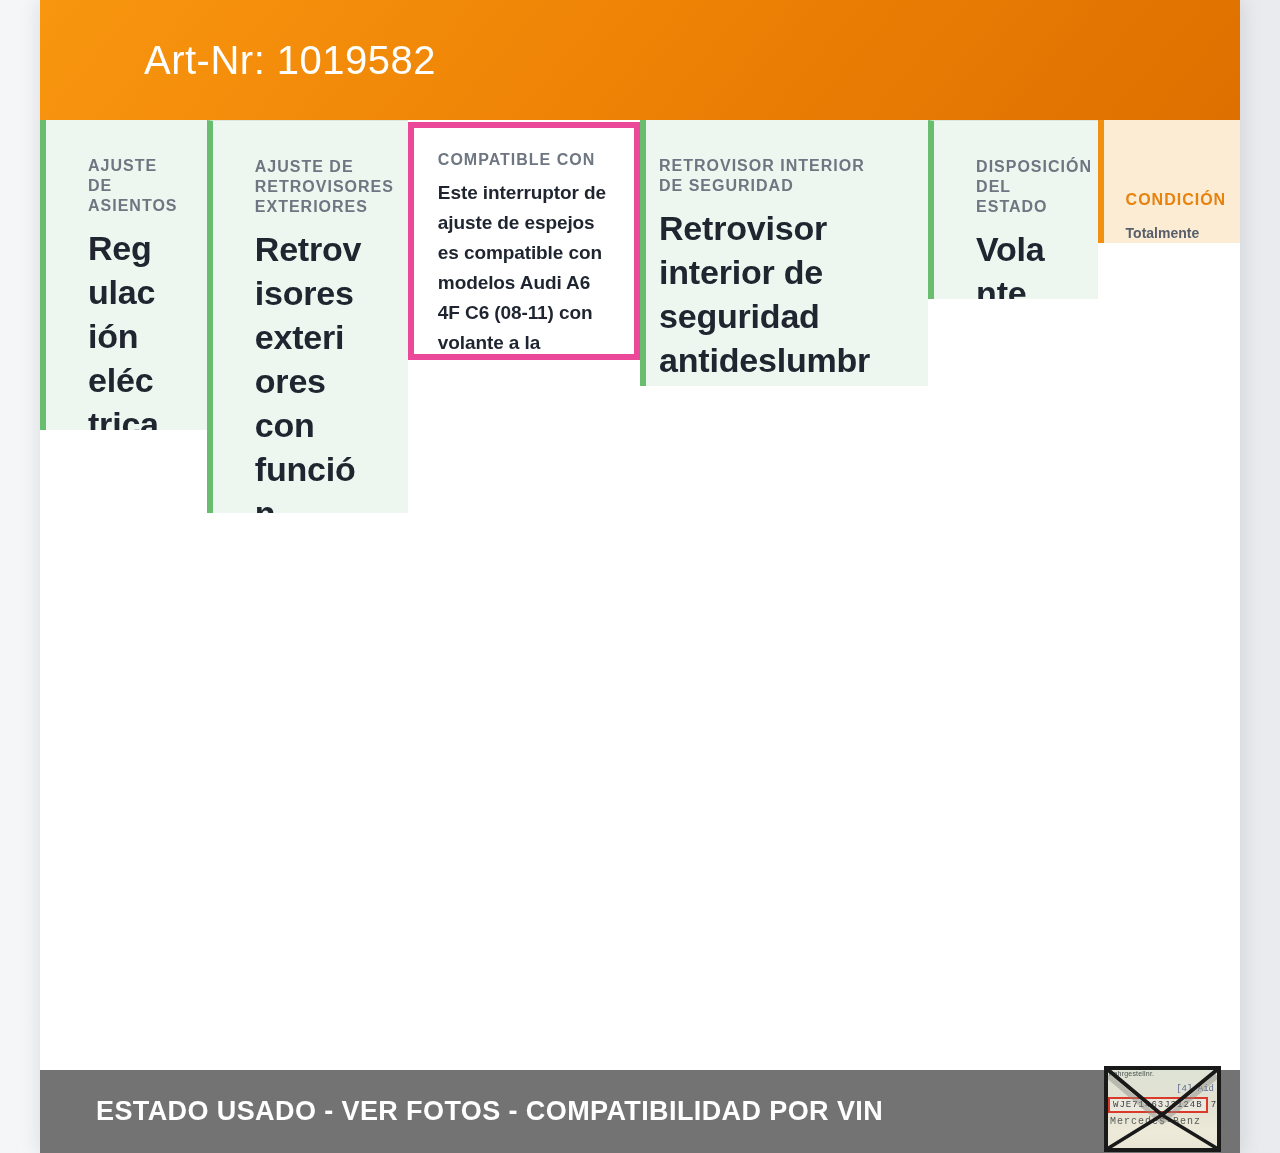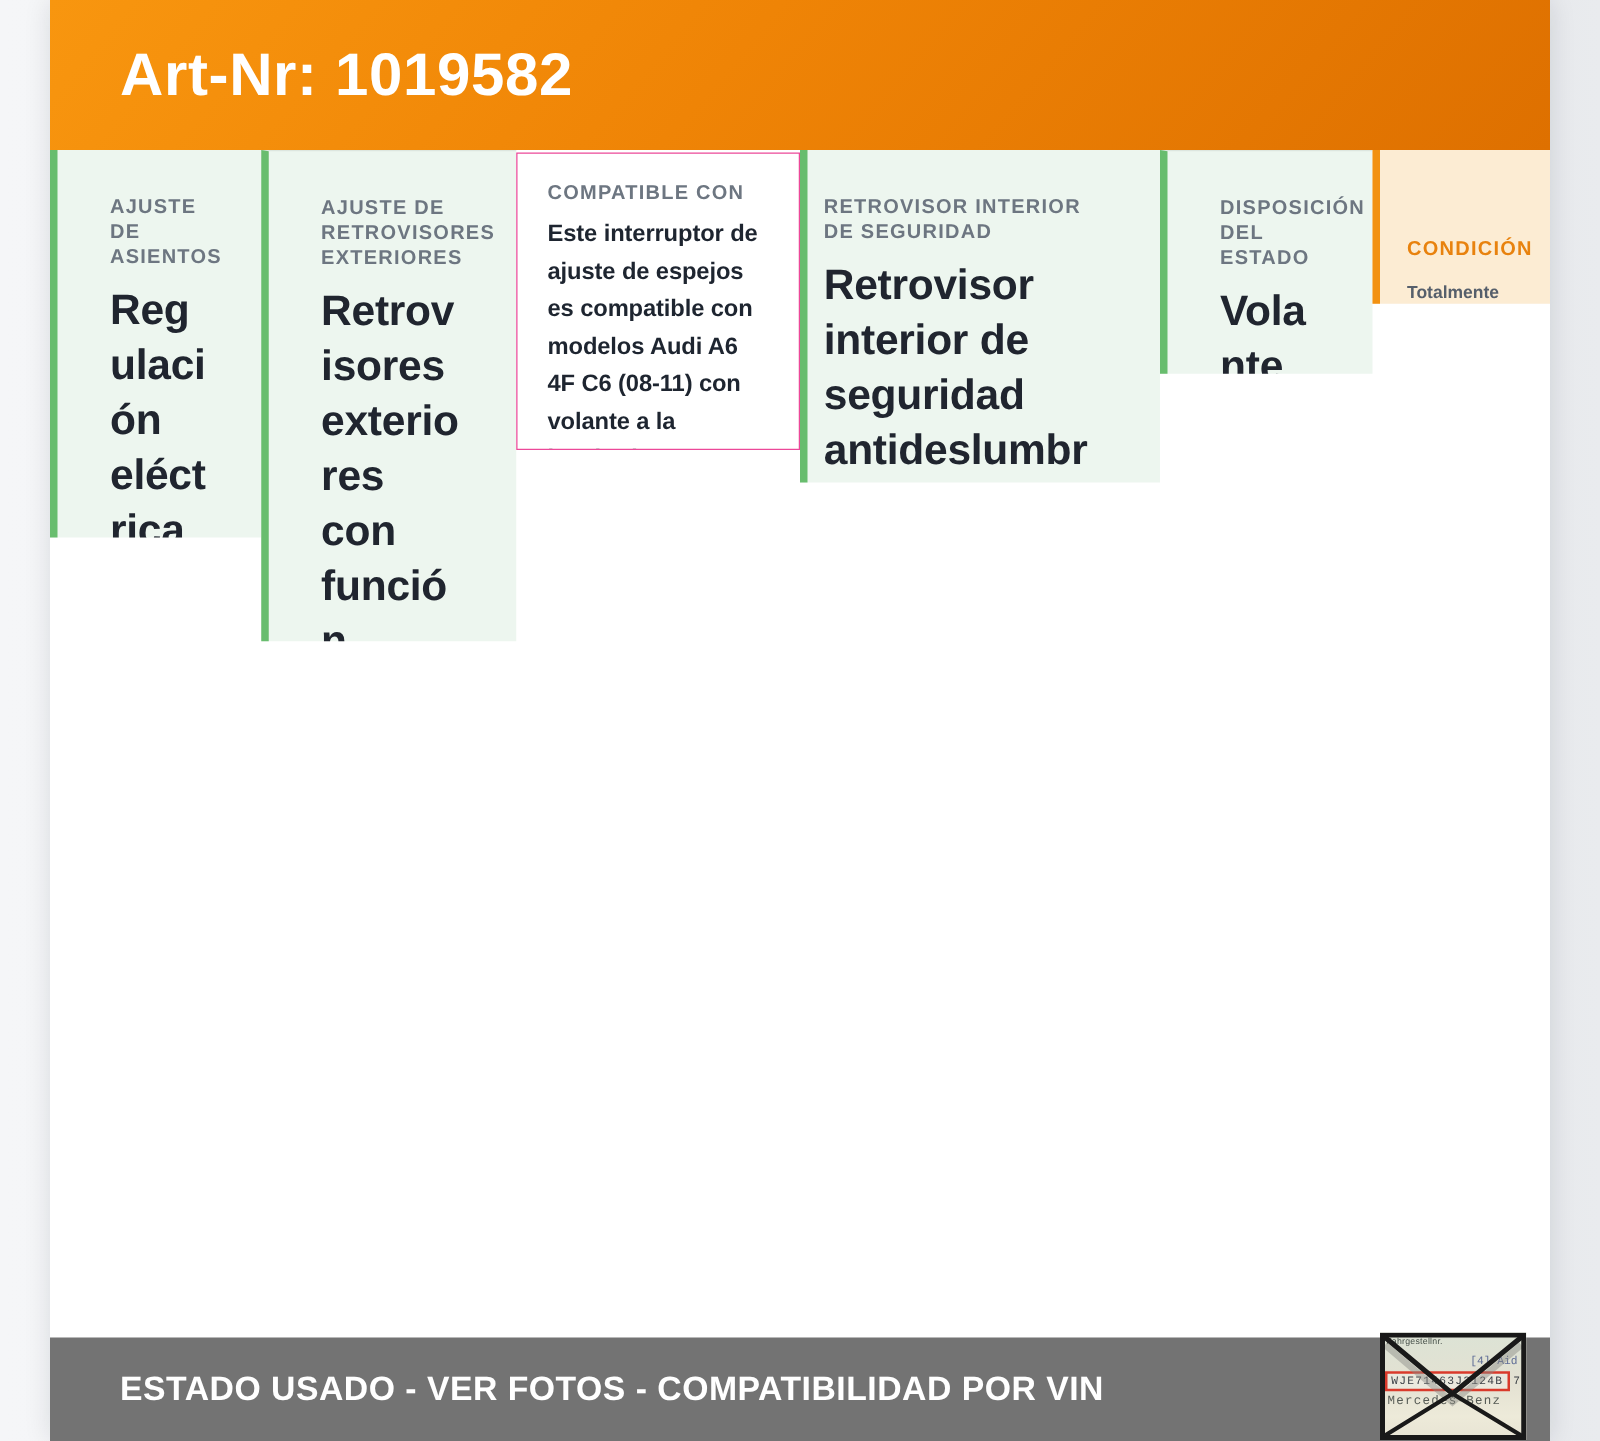--- a/index.html
+++ b/index.html
@@ -22,21 +22,21 @@
     display:flex; flex-direction:column;
   }
   
   .header {
     height:120px; flex:0 0 120px;
     background:linear-gradient(130deg,#f8960f 0%,#ef8406 45%,#de7000 100%);
     display:flex; align-items:center;
     padding:0 56px;
   }
   .header-title {
-    color:#ffffff; font-size:48px; font-weight:bold; letter-spacing:0.5px;
+    color:#ffffff; font-size:40px; font-weight:normal; letter-spacing:0.5px;margin-left:48px;
   }
   
   .content { flex:1 1 auto; display:flex; align-items:flex-start; }
   .col { width:600px; display:flex; flex-direction:row; }
   .spec-card {
     background:#edf6ef;
     border-left:6px solid #68bd6e;
     padding:36px 44px 0 42px;
     overflow:hidden;
   }
@@ -74,21 +74,21 @@
   .condition-text {
     margin-top:8px;
     font-size:14px; font-weight:bold; color:#565f6b;
     line-height:30px;
   }
   
   .compatible-card {
     margin-top:2px;
     height:238px;
     background:#ffffff;
-    border:1px solid #ec4899;
+    border:6px solid #ec4899;
     padding:22px 24px 0 24px;
     overflow:hidden;
   }
   .compatible-text {
     margin-top:8px;
     font-size:19px; font-weight:bold; color:#1e2530;
     line-height:30px; letter-spacing:-0.1px;
   }
   
   .footer {

